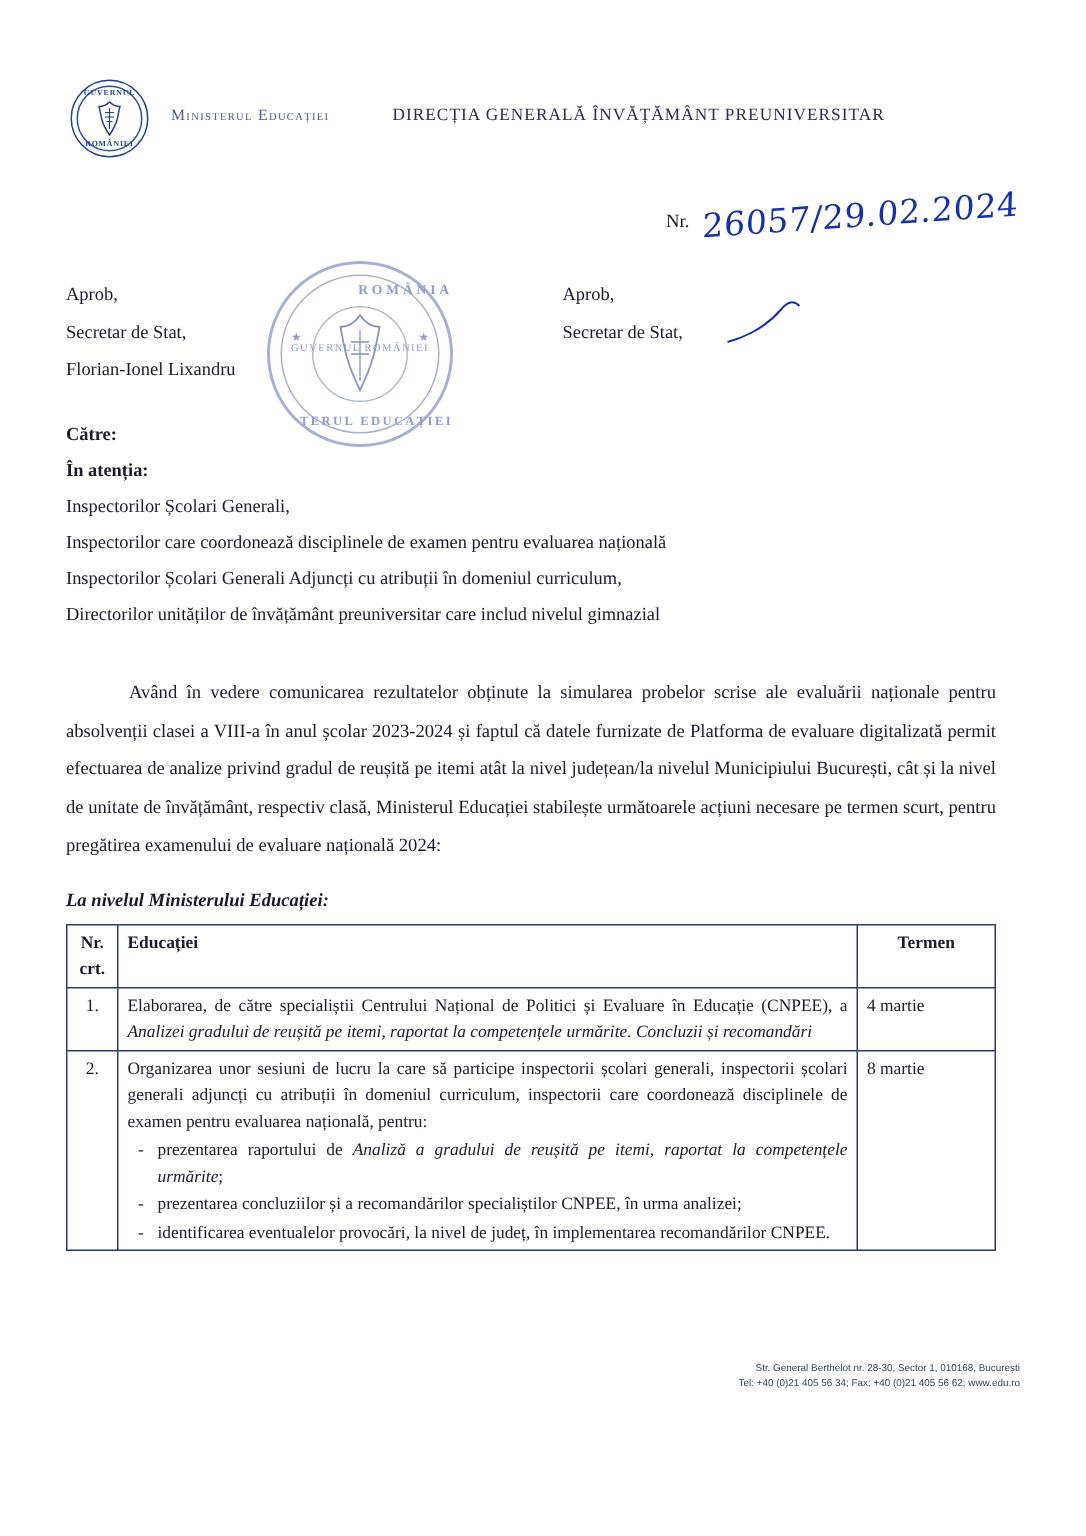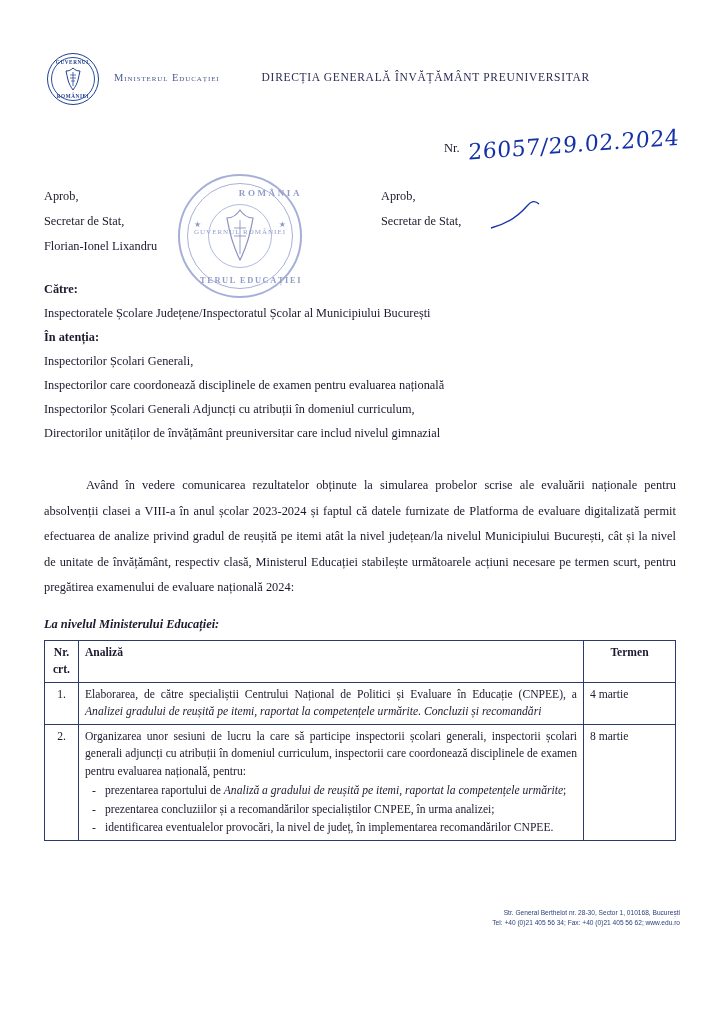--- a/index.html
+++ b/index.html
@@ -11,21 +11,21 @@
     font-family: "Liberation Serif", serif;
     color: #1a1a2e;
     position: relative;
     overflow: hidden;
   }
   .page {
     position: absolute;
     left: 0; top: 0;
     width: 724px; height: 1024px;
     background: #fff;
-    padding: 28px 48px 10px 44px;
+    padding: 28px 60px 10px 44px;
   }
   
   .header {
     display: flex;
     align-items: flex-start;
     gap: 12px;
     height: 58px;
     margin-top: 22px;
   }
   .crest {
@@ -284,40 +284,39 @@
       <span class="st-star" style="right:16px; top:46px;">★</span>
       <svg class="glyph" viewBox="0 0 36 54">
         <path d="M18 2 C14 8 9 10 5 10 C7 20 8 32 18 52 C28 32 29 20 31 10 C27 10 22 8 18 2 Z" fill="none" stroke="#43539c" stroke-width="1.2"></path>
         <path d="M18 12 L18 46 M12 20 L24 20 M12 28 L24 28" stroke="#43539c" stroke-width="0.9"></path>
       </svg>
     </div>
   </div>
 
   <div class="addr">
     <div class="row b">Către:</div>
-    <div class="row">Inspectoratele Școlare Județene/Inspectoratul Școlar al Municipiului București</div>
     <div class="row b">În atenția:</div>
     <div class="row">Inspectorilor Școlari Generali,</div>
     <div class="row">Inspectorilor care coordonează disciplinele de examen pentru evaluarea națională</div>
     <div class="row">Inspectorilor Școlari Generali Adjuncți cu atribuții în domeniul curriculum,</div>
     <div class="row">Directorilor unităților de învățământ preuniversitar care includ nivelul gimnazial</div>
   </div>
 
   <div class="para">Având în vedere comunicarea rezultatelor obținute la simularea probelor scrise ale evaluării naționale pentru absolvenții clasei a VIII-a în anul școlar 2023-2024 și faptul că datele furnizate de Platforma de evaluare digitalizată permit efectuarea de analize privind gradul de reușită pe itemi atât la nivel județean/la nivelul Municipiului București, cât și la nivel de unitate de învățământ, respectiv clasă, Ministerul Educației stabilește următoarele acțiuni necesare pe termen scurt, pentru pregătirea examenului de evaluare națională 2024:</div>
 
   <div class="sect-title">La nivelul Ministerului Educației:</div>
 
   <table class="doc">
     <thead>
       <tr>
         <th class="c-nr">
           <div>Nr.</div>
           <div>crt.</div>
         </th>
-        <th class="c-act" style="text-align:left">Analiză</th>
+        <th class="c-act" style="text-align:left">Educației</th>
         <th class="c-term">Termen</th>
       </tr>
     </thead>
     <tbody>
       <tr>
         <td class="c-nr">1.</td>
         <td class="c-act"><span>Elaborarea, de către specialiștii Centrului Național de Politici și Evaluare în Educație (CNPEE), a </span><span class="it">Analizei gradului de reușită pe itemi, raportat la competențele urmărite. Concluzii și recomandări</span></td>
         <td class="c-term">4 martie</td>
       </tr>
       <tr>

